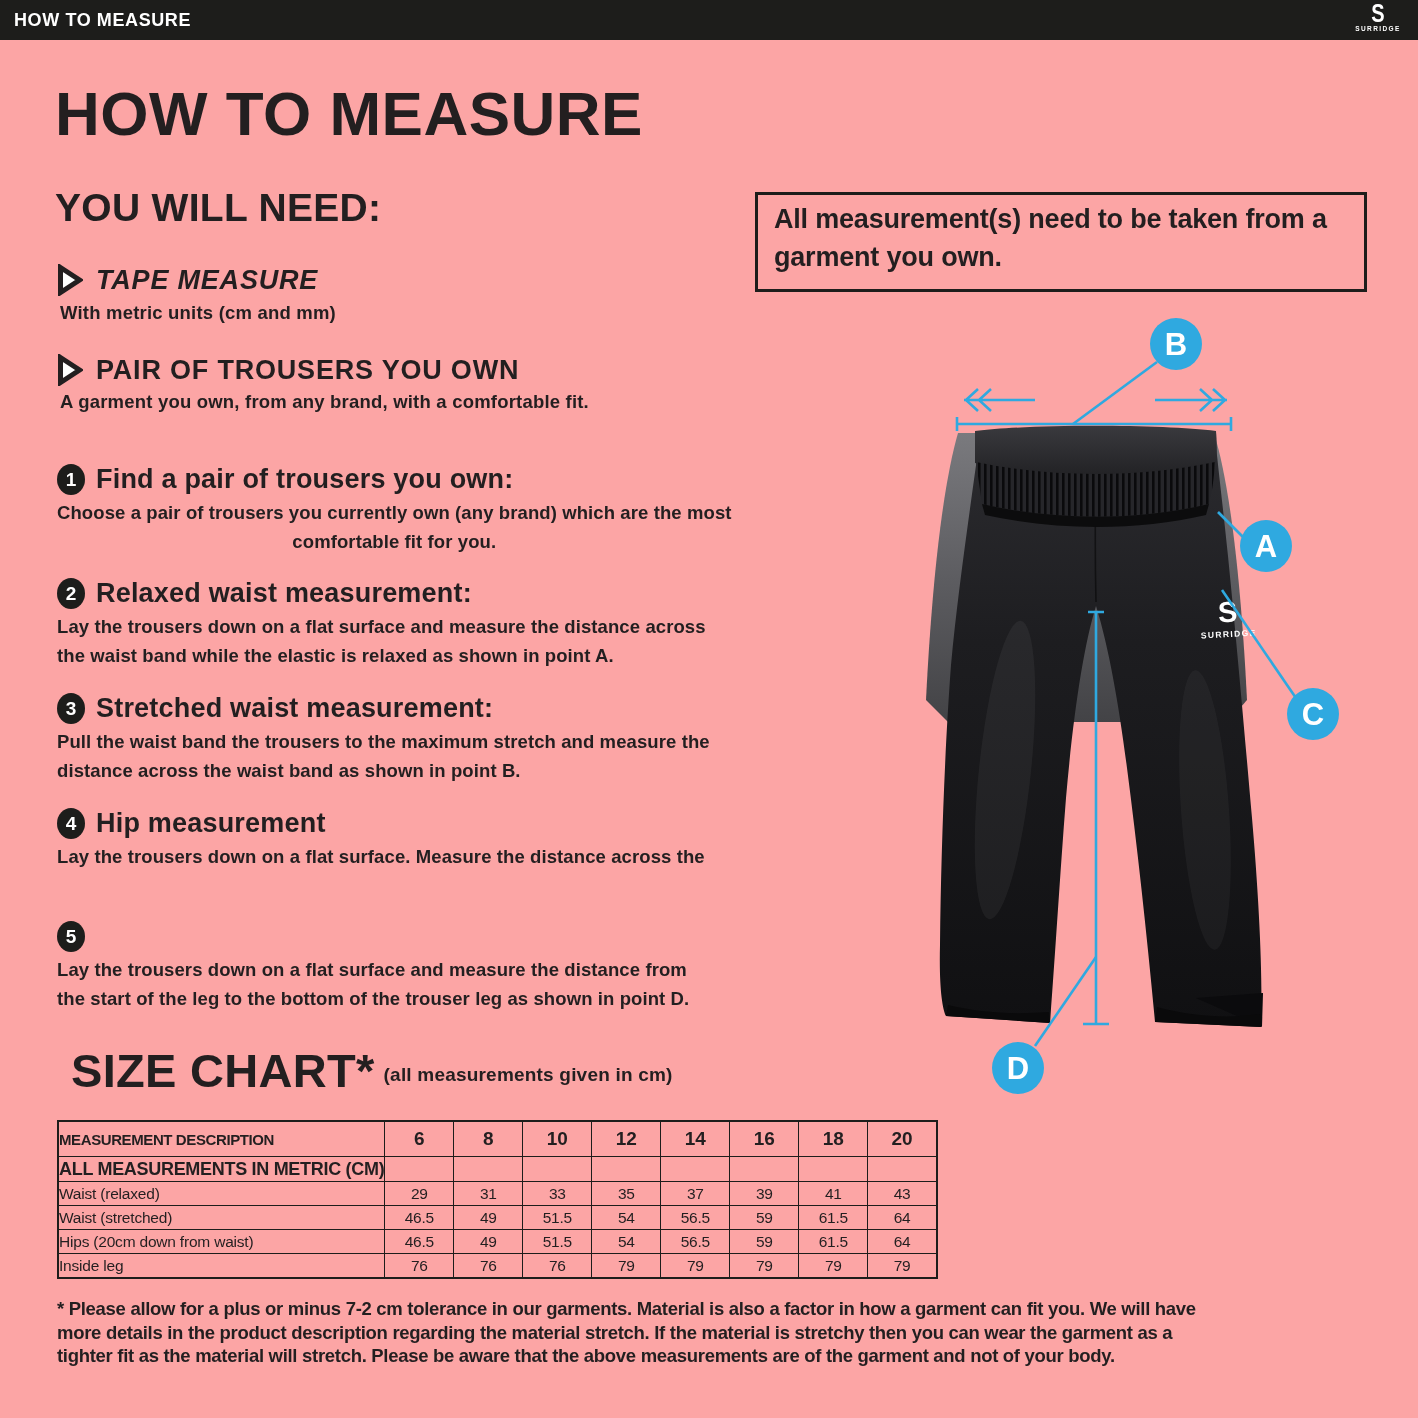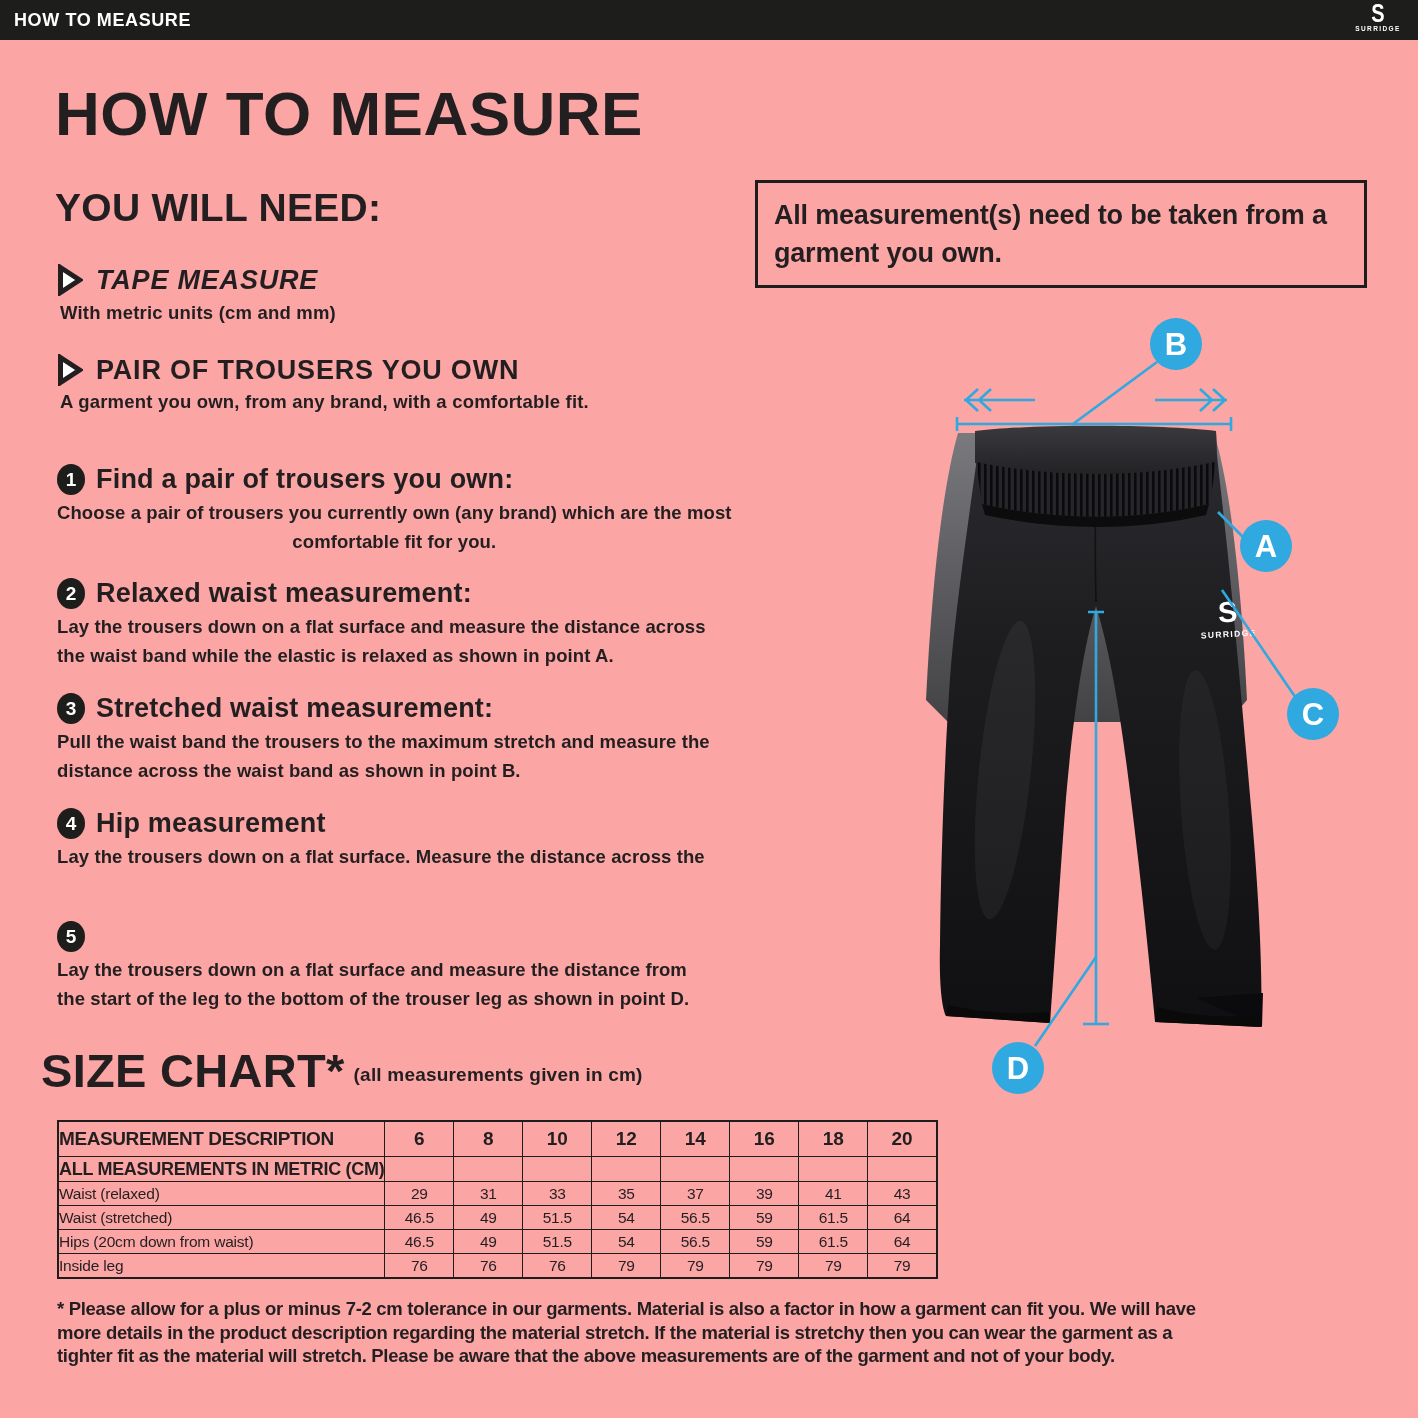--- a/index.html
+++ b/index.html
@@ -20,32 +20,32 @@
   .need .tri{width:26px;height:32px;flex:0 0 auto;}
   .need .ntitle{margin-left:13px;font-size:27px;font-weight:bold;letter-spacing:.8px;}
   .ndesc{position:absolute;left:60px;font-size:18.5px;font-weight:bold;letter-spacing:.2px;}
 
   .step-head{position:absolute;left:57px;display:flex;align-items:center;}
   .badge{width:28px;height:31px;border-radius:50%;background:#1d1d1b;color:#fff;
          display:flex;align-items:center;justify-content:center;font-size:19px;font-weight:bold;flex:0 0 auto;}
   .stitle{margin-left:11px;font-size:27px;font-weight:bold;letter-spacing:.2px;}
   .sbody{position:absolute;left:57px;font-size:18.5px;font-weight:bold;line-height:29px;letter-spacing:.1px;}
 
-  .note-box{position:absolute;left:755px;top:180px;width:575px;border:3px solid #1d1d1b;
-            padding:13px 15px 13px 16px;font-size:27px;font-weight:bold;line-height:38px;letter-spacing:-.2px;}
-
-  .sc-title{position:absolute;left:41px;top:1043px;font-size:47px;font-weight:bold;letter-spacing:.3px;}
+  .note-box{position:absolute;left:755px;top:192px;width:575px;border:3px solid #1d1d1b;
+            padding:5px 15px 13px 16px;font-size:27px;font-weight:bold;line-height:38px;letter-spacing:-.2px;}
+
+  .sc-title{position:absolute;left:71px;top:1043px;font-size:47px;font-weight:bold;letter-spacing:.3px;}
   .sc-sub{font-size:19px;font-weight:bold;letter-spacing:.2px;margin-left:9px;vertical-align:6px;}
 
   table.sizes{position:absolute;left:57px;top:1120px;border-collapse:collapse;table-layout:fixed;
               border:2.5px solid #1d1d1b;}
   table.sizes td,table.sizes th{border:1.5px solid #1d1d1b;padding:0;white-space:nowrap;overflow:hidden;}
   .c-desc{width:293px;}
   .c-size{width:69px;}
-  .th-desc{height:34px;text-align:left;padding-left:6px;font-size:19px;font-weight:bold;letter-spacing:-.4px;}
+  .th-desc{height:34px;text-align:left;padding-left:6px;font-size:15px;font-weight:bold;letter-spacing:-.4px;}
   .th-size{height:34px;text-align:center;font-size:19px;font-weight:bold;}
   .tr-metric td{height:24px;}
   .td-metric{font-size:18px;font-weight:bold;letter-spacing:-.3px;text-align:left;padding-left:6px;}
   .tr-data td{height:23px;font-size:15.5px;letter-spacing:-.2px;}
   .td-label{text-align:left;padding-left:6px;}
   .td-val{text-align:center;}
 
   .footnote{position:absolute;left:57px;top:1297px;font-size:18.5px;font-weight:bold;line-height:23.6px;letter-spacing:-.3px;}
 
   .diagram{position:absolute;left:920px;top:300px;width:500px;height:820px;}

